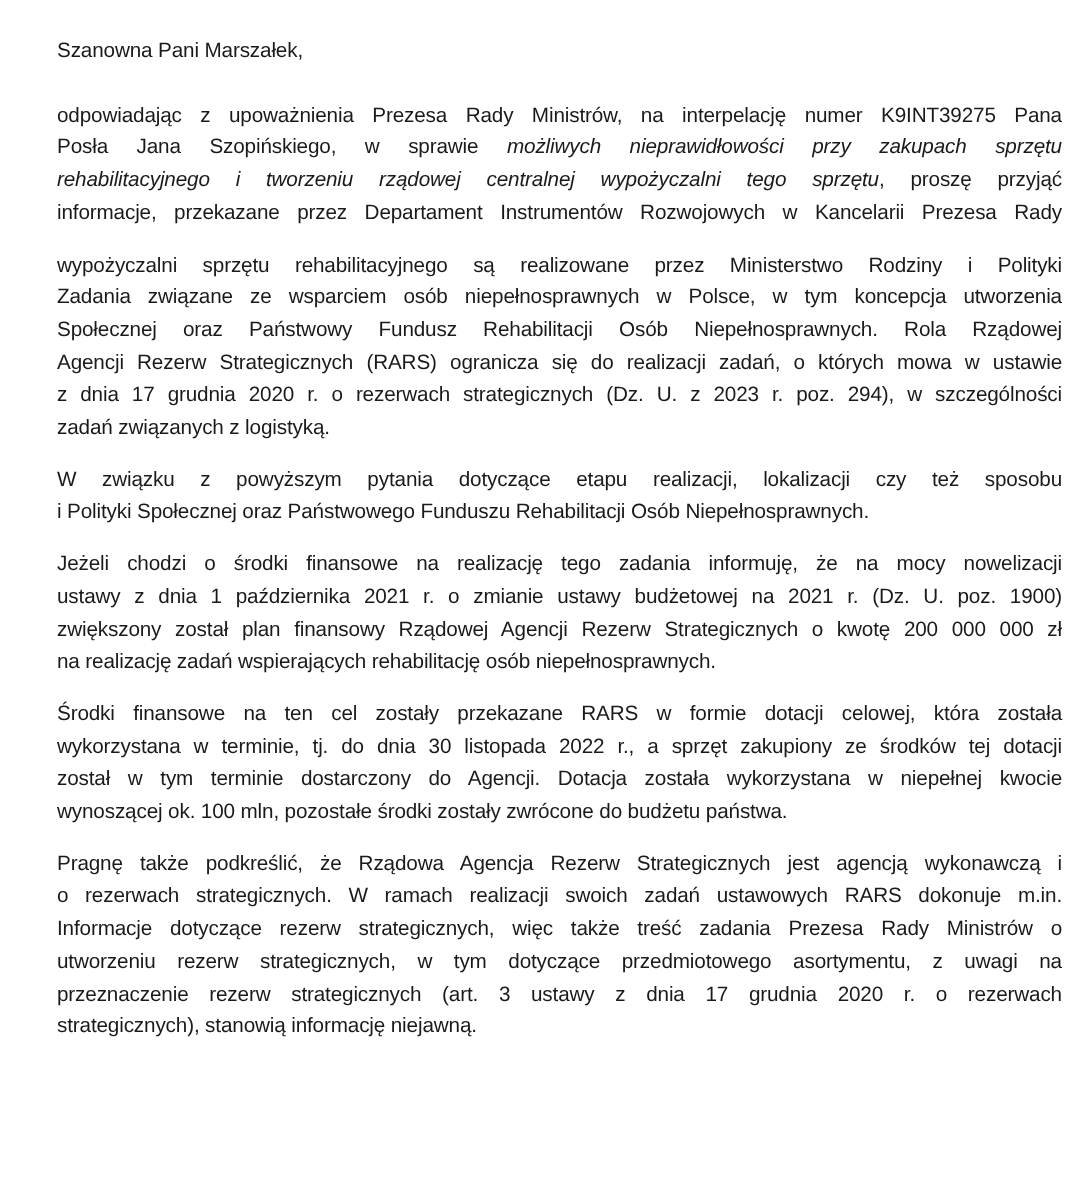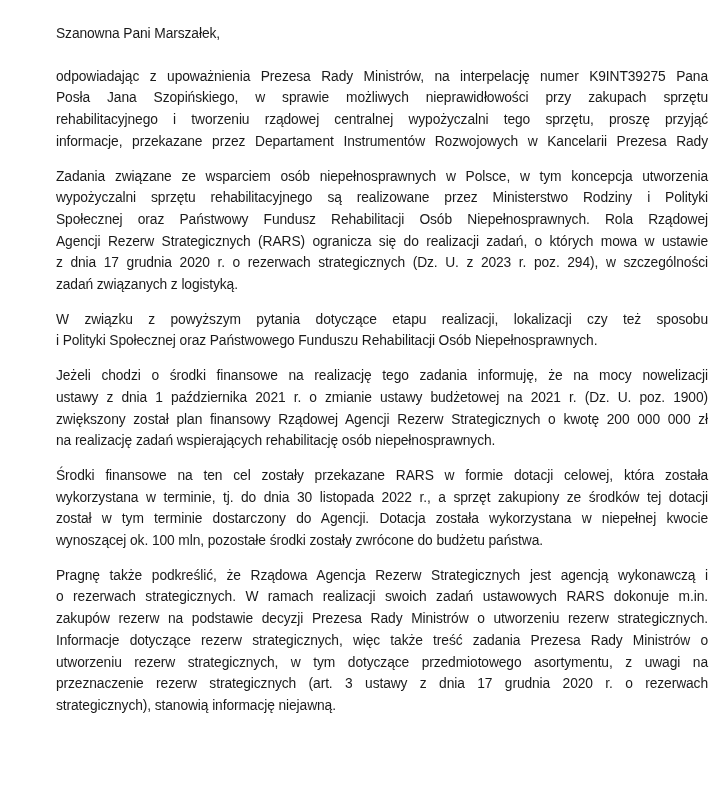--- a/index.html
+++ b/index.html
@@ -5,56 +5,56 @@
   html, body { margin: 0; padding: 0; }
   body {
     width: 721px;
     height: 791px;
     background: #ffffff;
     overflow: hidden;
   }
   .doc {
     box-sizing: border-box;
     width: 721px;
-    padding: 23px 13px 0 56px;
+    padding: 23px 13px 0 38px;
     font-family: "Liberation Sans", "DejaVu Sans", sans-serif;
     font-size: 13.8px;
     letter-spacing: -0.1px;
     line-height: 21.7px;
     color: #1a1a1a;
   }
   .para { margin: 0 0 13px 0; }
   .para.salutation { margin-bottom: 21px; }
   .line {
     text-align: justify;
     -moz-text-align-last: justify;
     text-align-last: justify;
   }
   .line.last {
     -moz-text-align-last: left;
     text-align-last: left;
   }
-  .it { }
+  .it { font-style: italic; }
 </style>
 </head>
 <body>
 
 <div class="doc" id="doc">
     <div class="para salutation">
       <div class="line last"><span>Szanowna Pani Marszałek,</span></div>
     </div>
     <div class="para">
       <div class="line"><span>odpowiadając z upoważnienia Prezesa Rady Ministrów, na interpelację numer K9INT39275 Pana</span></div>
       <div class="line"><span>Posła Jana Szopińskiego, w sprawie </span><span class="it">możliwych nieprawidłowości przy zakupach sprzętu</span></div>
       <div class="line"><span class="it">rehabilitacyjnego i tworzeniu rządowej centralnej wypożyczalni tego sprzętu</span><span>, proszę przyjąć</span></div>
       <div class="line"><span>informacje, przekazane przez Departament Instrumentów Rozwojowych w Kancelarii Prezesa Rady</span></div>
     </div>
     <div class="para">
+      <div class="line"><span>wypożyczalni sprzętu rehabilitacyjnego są realizowane przez Ministerstwo Rodziny i Polityki</span></div>
       <div class="line"><span>Zadania związane ze wsparciem osób niepełnosprawnych w Polsce, w tym koncepcja utworzenia</span></div>
-      <div class="line"><span>wypożyczalni sprzętu rehabilitacyjnego są realizowane przez Ministerstwo Rodziny i Polityki</span></div>
       <div class="line"><span>Społecznej oraz Państwowy Fundusz Rehabilitacji Osób Niepełnosprawnych. Rola Rządowej</span></div>
       <div class="line"><span>Agencji Rezerw Strategicznych (RARS) ogranicza się do realizacji zadań, o których mowa w ustawie</span></div>
       <div class="line"><span>z dnia 17 grudnia 2020 r. o rezerwach strategicznych (Dz. U. z 2023 r. poz. 294), w szczególności</span></div>
       <div class="line last"><span>zadań związanych z logistyką.</span></div>
     </div>
     <div class="para">
       <div class="line"><span>W związku z powyższym pytania dotyczące etapu realizacji, lokalizacji czy też sposobu</span></div>
       <div class="line last"><span>i Polityki Społecznej oraz Państwowego Funduszu Rehabilitacji Osób Niepełnosprawnych.</span></div>
     </div>
     <div class="para">
@@ -65,19 +65,18 @@
     </div>
     <div class="para">
       <div class="line"><span>Środki finansowe na ten cel zostały przekazane RARS w formie dotacji celowej, która została</span></div>
       <div class="line"><span>wykorzystana w terminie, tj. do dnia 30 listopada 2022 r., a sprzęt zakupiony ze środków tej dotacji</span></div>
       <div class="line"><span>został w tym terminie dostarczony do Agencji. Dotacja została wykorzystana w niepełnej kwocie</span></div>
       <div class="line last"><span>wynoszącej ok. 100 mln, pozostałe środki zostały zwrócone do budżetu państwa.</span></div>
     </div>
     <div class="para">
       <div class="line"><span>Pragnę także podkreślić, że Rządowa Agencja Rezerw Strategicznych jest agencją wykonawczą i</span></div>
       <div class="line"><span>o rezerwach strategicznych. W ramach realizacji swoich zadań ustawowych RARS dokonuje m.in.</span></div>
-      <div class="line"><span>zakupów rezerw na podstawie decyzji Prezesa Rady Ministrów o utworzeniu rezerw strategicznych.</span></div>
       <div class="line"><span>Informacje dotyczące rezerw strategicznych, więc także treść zadania Prezesa Rady Ministrów o</span></div>
       <div class="line"><span>utworzeniu rezerw strategicznych, w tym dotyczące przedmiotowego asortymentu, z uwagi na</span></div>
       <div class="line"><span>przeznaczenie rezerw strategicznych (art. 3 ustawy z dnia 17 grudnia 2020 r. o rezerwach</span></div>
       <div class="line last"><span>strategicznych), stanowią informację niejawną.</span></div>
     </div>
   </div>
 
 </body></html>

